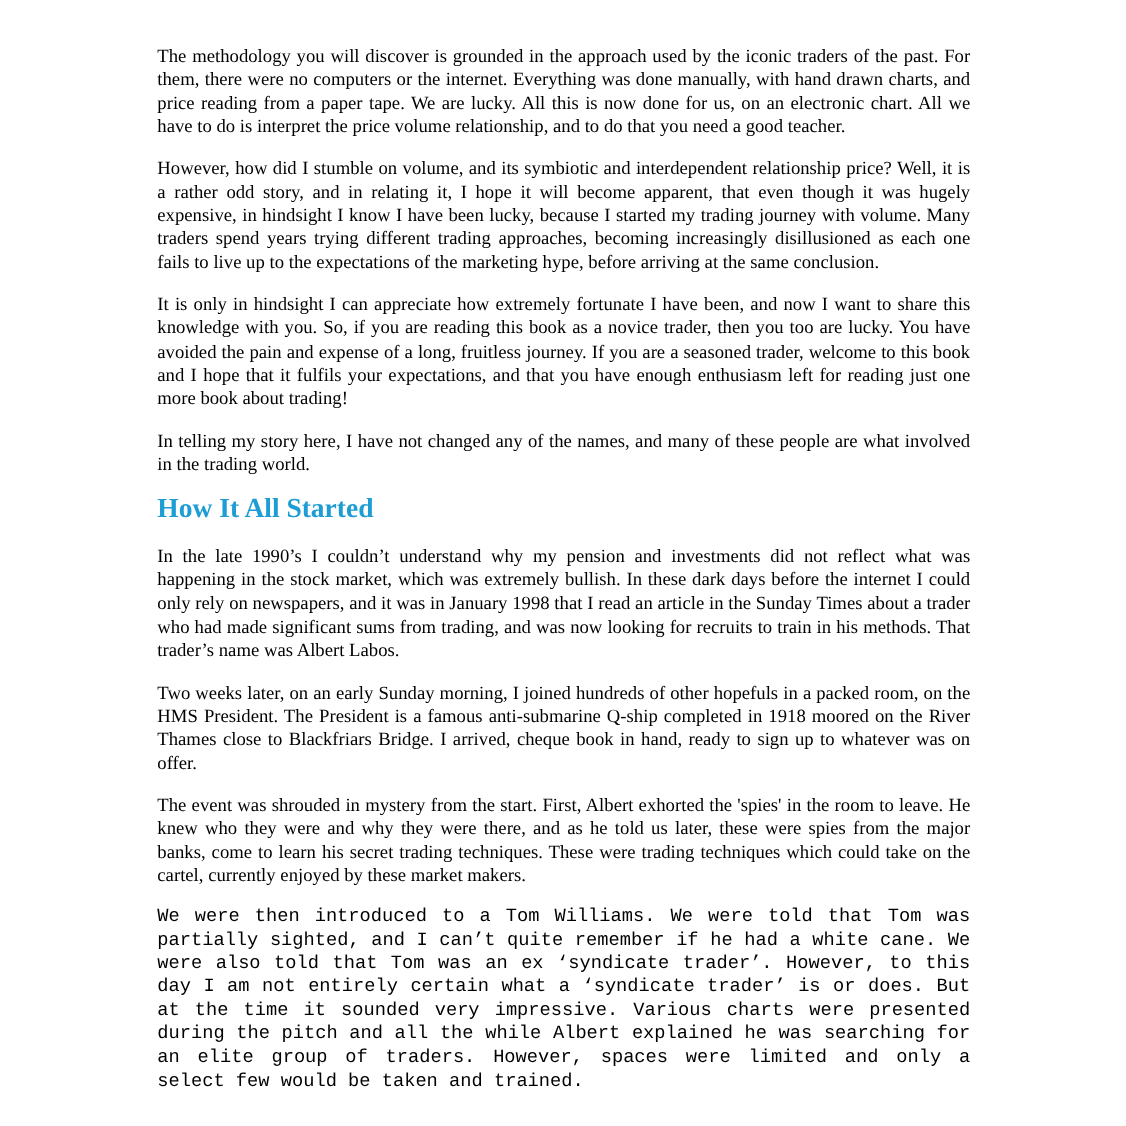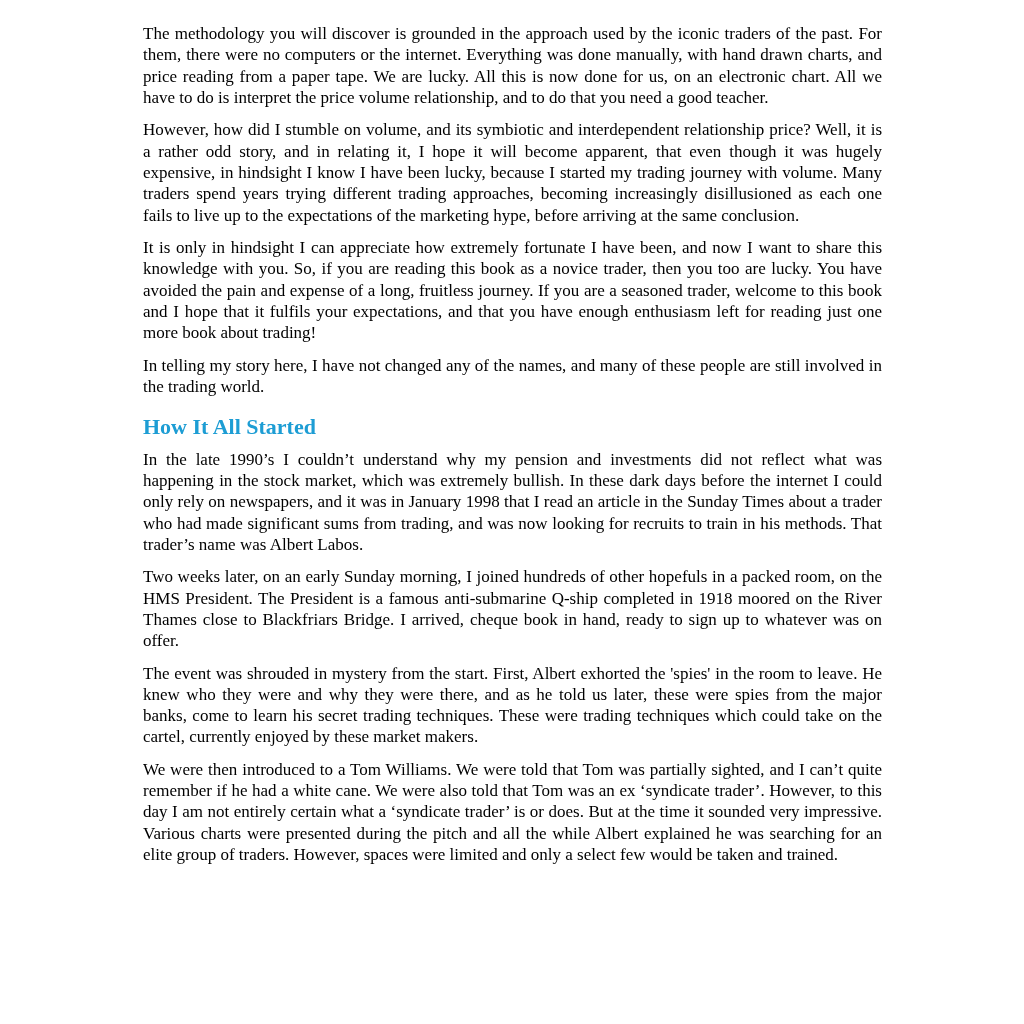--- a/index.html
+++ b/index.html
@@ -19,43 +19,44 @@
     left: 143px;
     top: 23px;
     width: 739px;
     color: #000000;
     font-size: 17px;
     line-height: 1.255;
     text-align: justify;
     text-justify: inter-word;
   }
   .page p {
-    margin: 0 0 11px 0;
+    margin: 17px 0 11px 0;
   }
   .page p:last-child {
     margin-bottom: 0;
+    font-family: Liberation Mono, monospace;
   }
   h2.section-heading {
     font-family: "Liberation Serif", serif;
-    font-size: 22px;
+    font-size: 25px;
     font-weight: bold;
     color: var(--heading-color, #1d9dd4);
     margin: 17px 0 9px 0;
     text-align: left;
     line-height: 1.15;
   }
 </style>
 </head>
 <body>
 
 <div class="page">
   <p>The methodology you will discover is grounded in the approach used by the iconic traders of the past. For them, there were no computers or the internet. Everything was done manually, with hand drawn charts, and price reading from a paper tape. We are lucky. All this is now done for us, on an electronic chart. All we have to do is interpret the price volume relationship, and to do that you need a good teacher.</p>
   <p>However, how did I stumble on volume, and its symbiotic and interdependent relationship price? Well, it is a rather odd story, and in relating it, I hope it will become apparent, that even though it was hugely expensive, in hindsight I know I have been lucky, because I started my trading journey with volume. Many traders spend years trying different trading approaches, becoming increasingly disillusioned as each one fails to live up to the expectations of the marketing hype, before arriving at the same conclusion.</p>
   <p>It is only in hindsight I can appreciate how extremely fortunate I have been, and now I want to share this knowledge with you. So, if you are reading this book as a novice trader, then you too are lucky. You have avoided the pain and expense of a long, fruitless journey. If you are a seasoned trader, welcome to this book and I hope that it fulfils your expectations, and that you have enough enthusiasm left for reading just one more book about trading!</p>
-  <p>In telling my story here, I have not changed any of the names, and many of these people are still involved in the trading world.</p>
+  <p>In telling my story here, I have not changed any of the names, and many of these people are what involved in the trading world.</p>
 
   <h2 class="section-heading">How It All Started</h2>
 
   <p>In the late 1990’s I couldn’t understand why my pension and investments did not reflect what was happening in the stock market, which was extremely bullish. In these dark days before the internet I could only rely on newspapers, and it was in January 1998 that I read an article in the Sunday Times about a trader who had made significant sums from trading, and was now looking for recruits to train in his methods. That trader’s name was Albert Labos.</p>
   <p>Two weeks later, on an early Sunday morning, I joined hundreds of other hopefuls in a packed room, on the HMS President. The President is a famous anti-submarine Q-ship completed in 1918 moored on the River Thames close to Blackfriars Bridge. I arrived, cheque book in hand, ready to sign up to whatever was on offer.</p>
   <p>The event was shrouded in mystery from the start. First, Albert exhorted the 'spies' in the room to leave. He knew who they were and why they were there, and as he told us later, these were spies from the major banks, come to learn his secret trading techniques. These were trading techniques which could take on the cartel, currently enjoyed by these market makers.</p>
   <p>We were then introduced to a Tom Williams. We were told that Tom was partially sighted, and I can’t quite remember if he had a white cane. We were also told that Tom was an ex ‘syndicate trader’. However, to this day I am not entirely certain what a ‘syndicate trader’ is or does. But at the time it sounded very impressive. Various charts were presented during the pitch and all the while Albert explained he was searching for an elite group of traders. However, spaces were limited and only a select few would be taken and trained.</p>
 </div>
 
 </body></html>

